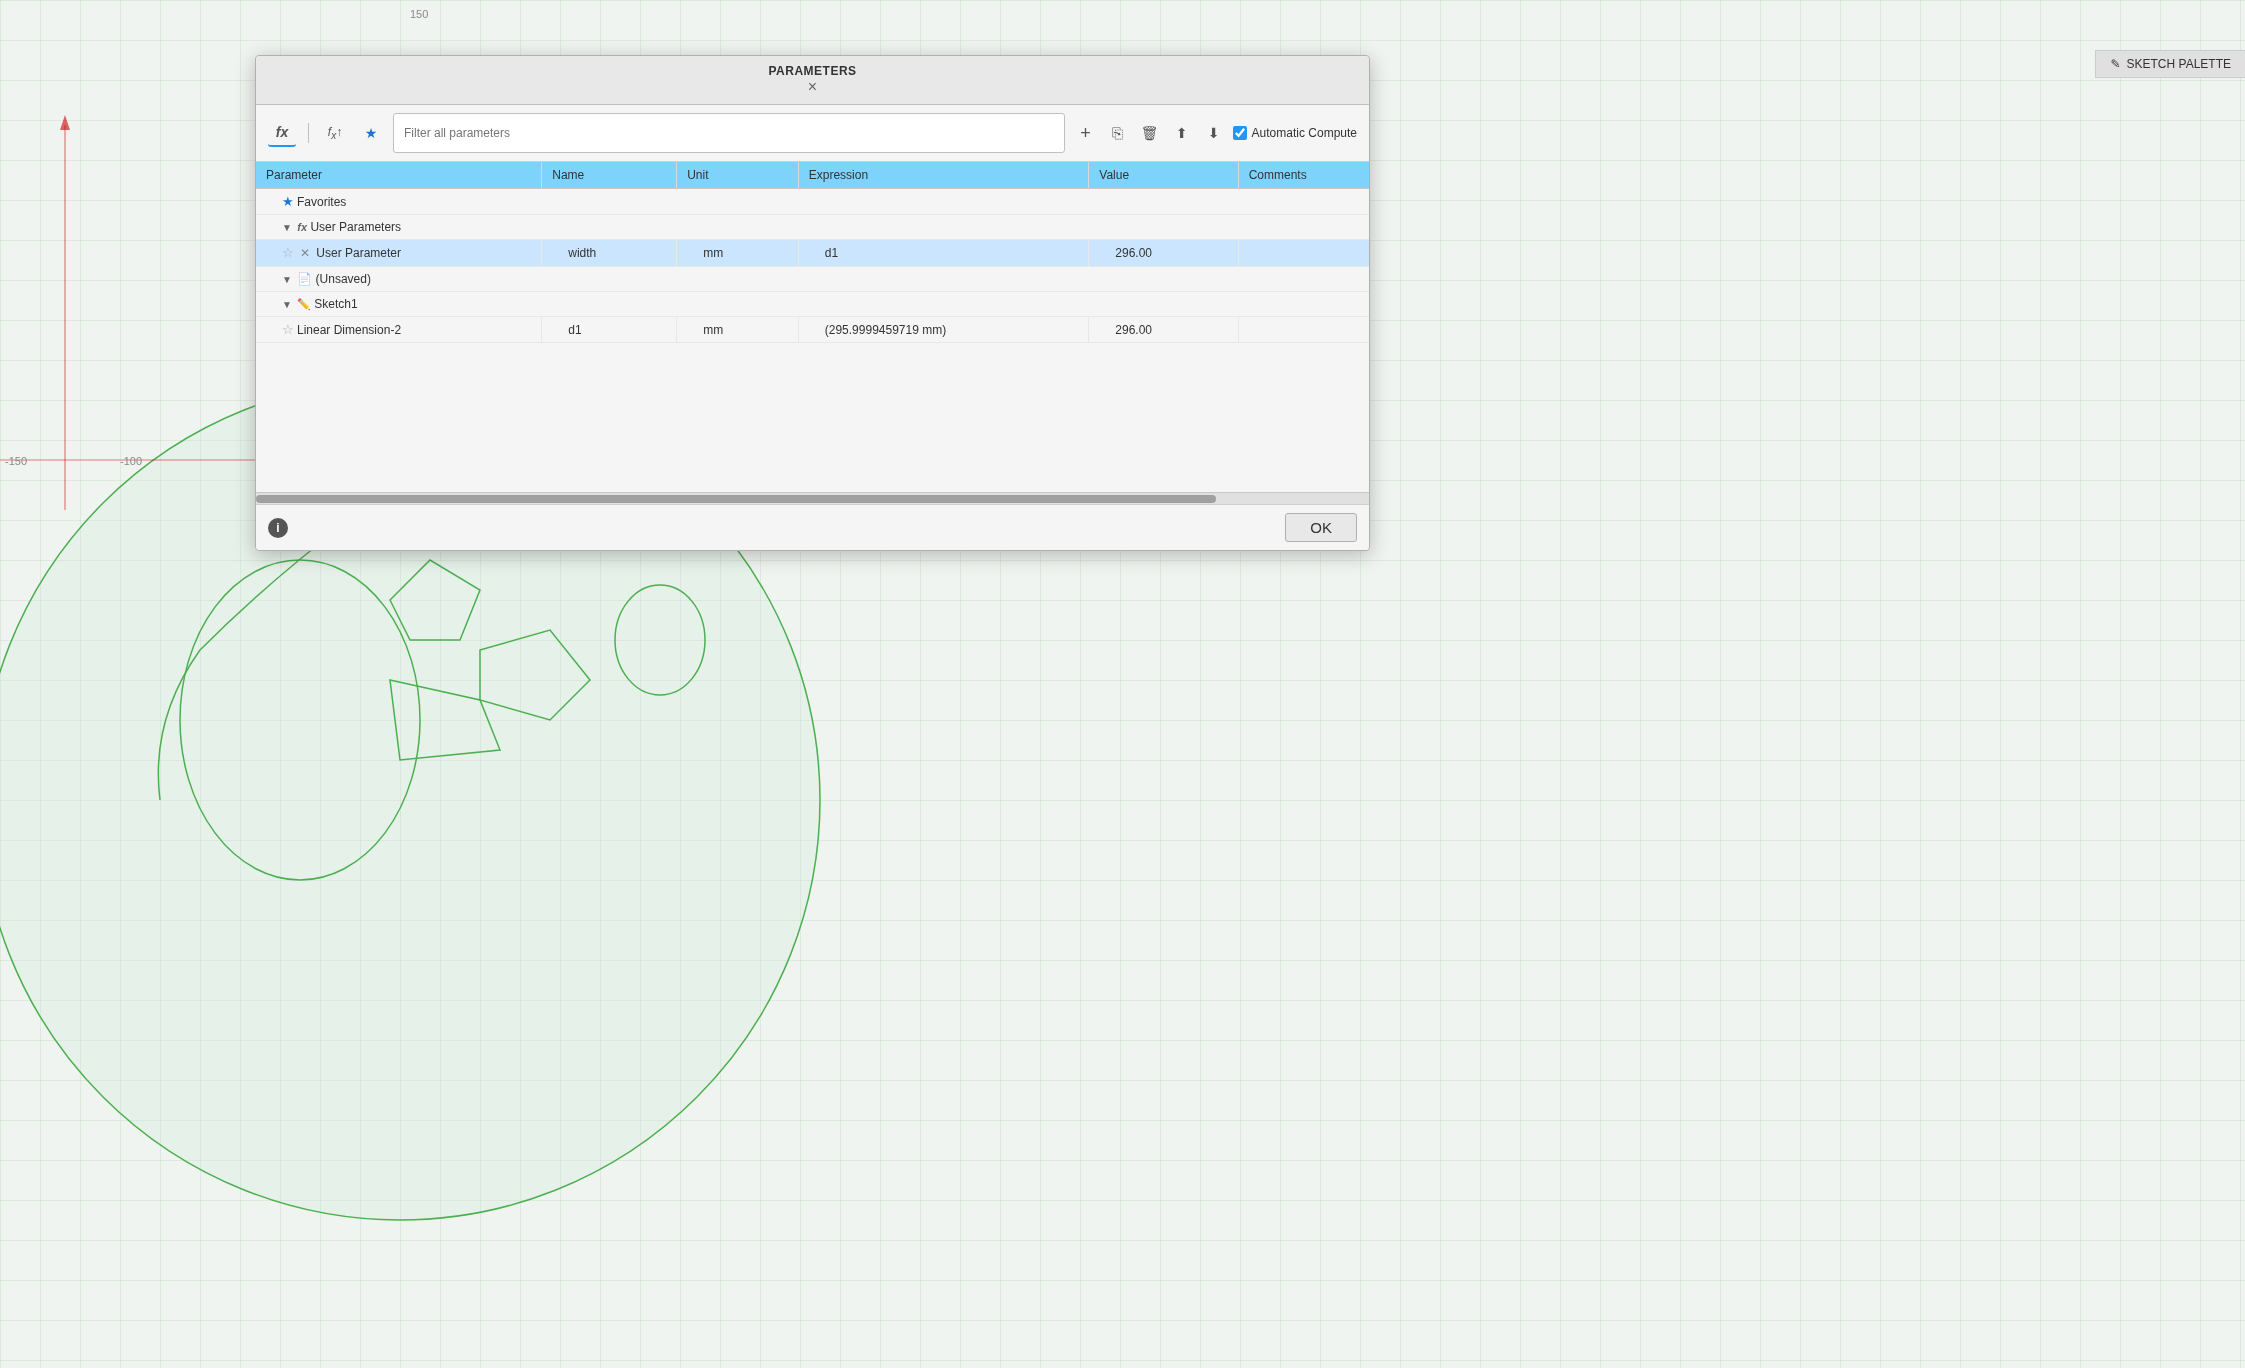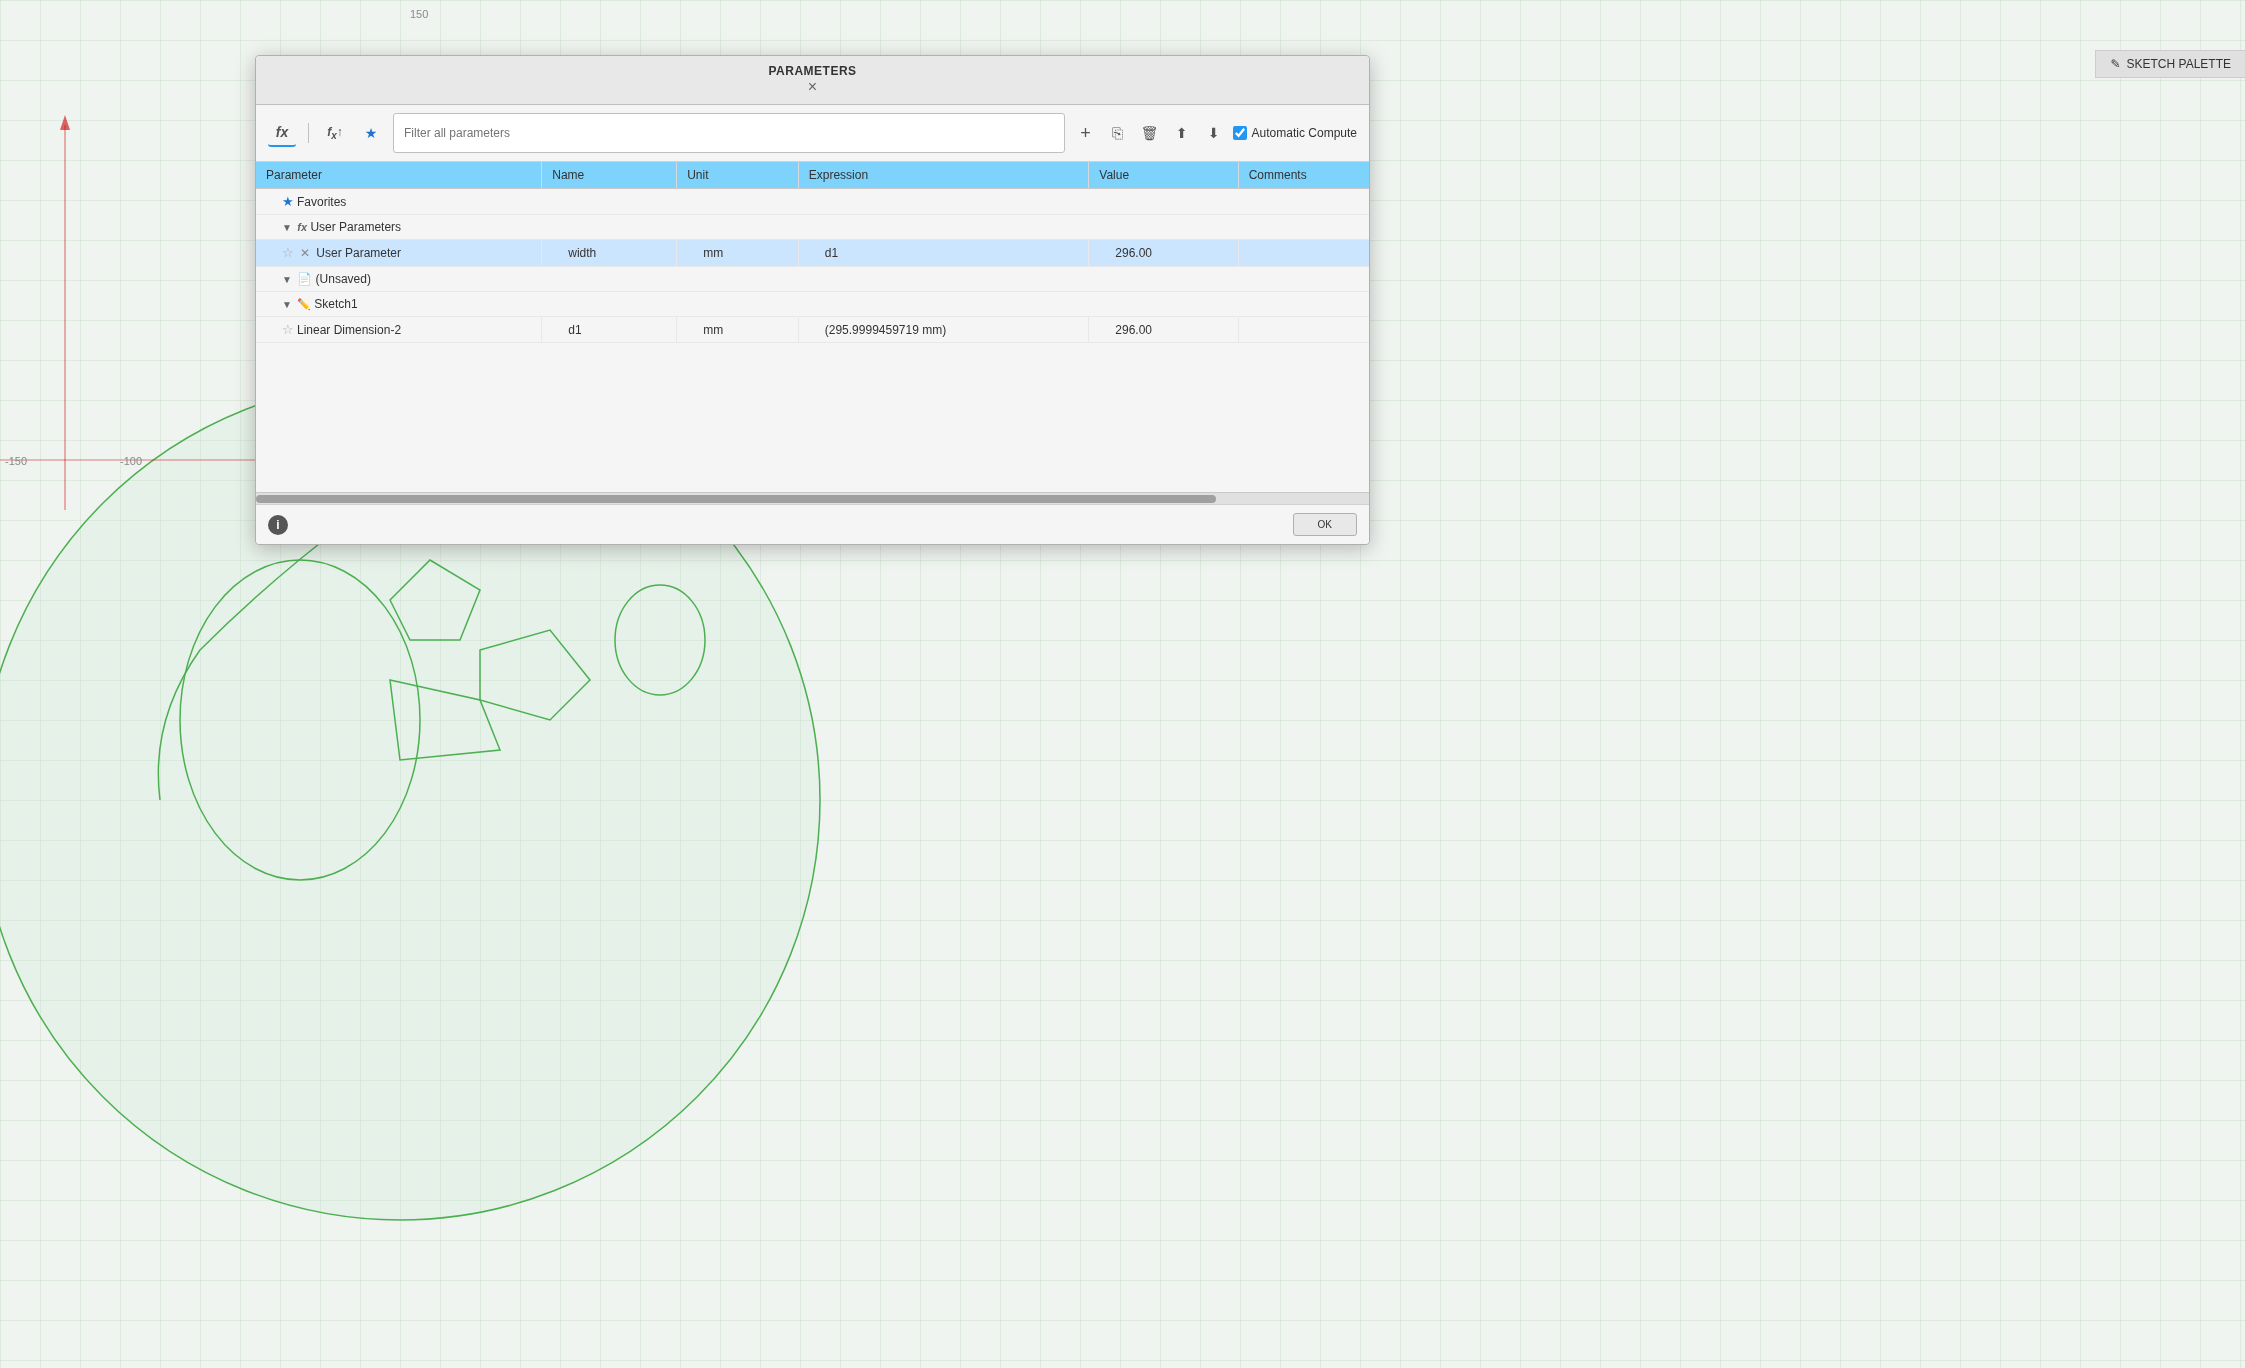--- a/index.html
+++ b/index.html
@@ -260,21 +260,21 @@
       justify-content: center;
       font-size: 12px;
       font-weight: bold;
       cursor: pointer;
     }
     .ok-button {
       background: #e8e8e8;
       border: 1px solid #b0b0b0;
       border-radius: 3px;
       padding: 5px 24px;
-      font-size: 10px;
+      font-size: 15px;
       color: #333;
       cursor: pointer;
     }
 
     
     .indent-1 { padding-left: 20px; }
     .indent-2 { padding-left: 40px; }
     .indent-3 { padding-left: 60px; }
 
     .tree-expander {
@@ -343,21 +343,21 @@
     <span class="dialog-title">PARAMETERS</span>
     <button class="dialog-close">×</button>
   </div>
 
   <div class="dialog-toolbar">
     <button class="toolbar-icon-btn active" title="User Parameters">
       <span style="font-style:italic;font-weight:bold;font-size:14px;">fx</span>
     </button>
     <div class="toolbar-separator"></div>
     <button class="toolbar-icon-btn" title="Sort">
-      <span style="font-style:italic;font-weight:bold;font-size:12px;text-align:center;">f<sub>x</sub>↑</span>
+      <span style="font-style:italic;font-weight:normal;font-size:12px;text-align:center;">f<sub>x</sub>↑</span>
     </button>
     <button class="toolbar-icon-btn" title="Favorites">
       <span style="color:#1976D2;">★</span>
     </button>
     <input class="toolbar-search" type="text" placeholder="Filter all parameters" style="">
 
     <div class="toolbar-right">
       <button class="toolbar-action-btn" title="Add">
         <span style="font-size:18px;font-weight:300;">+</span>
       </button>

